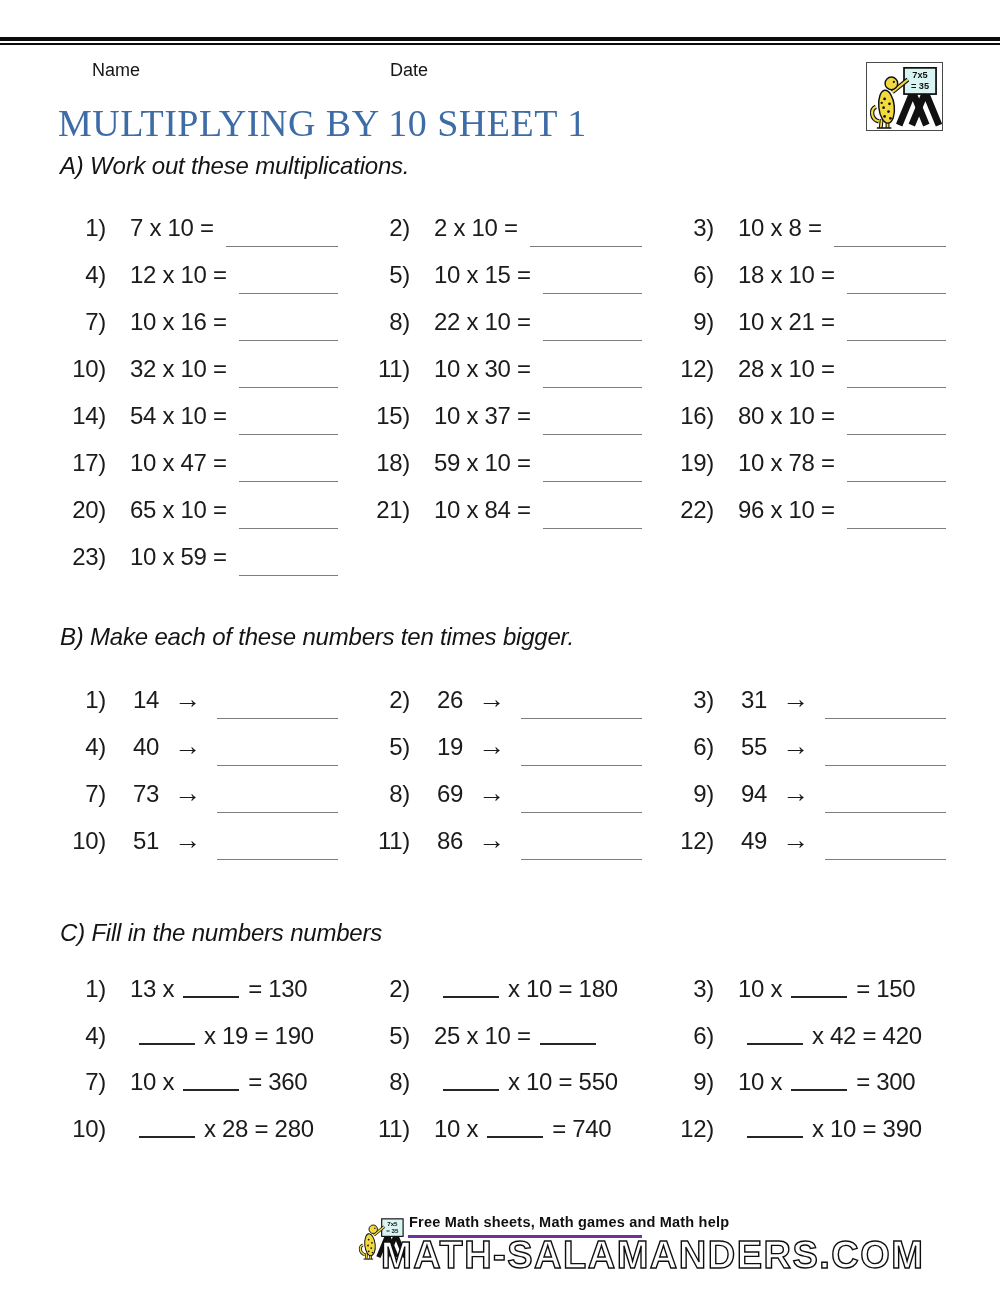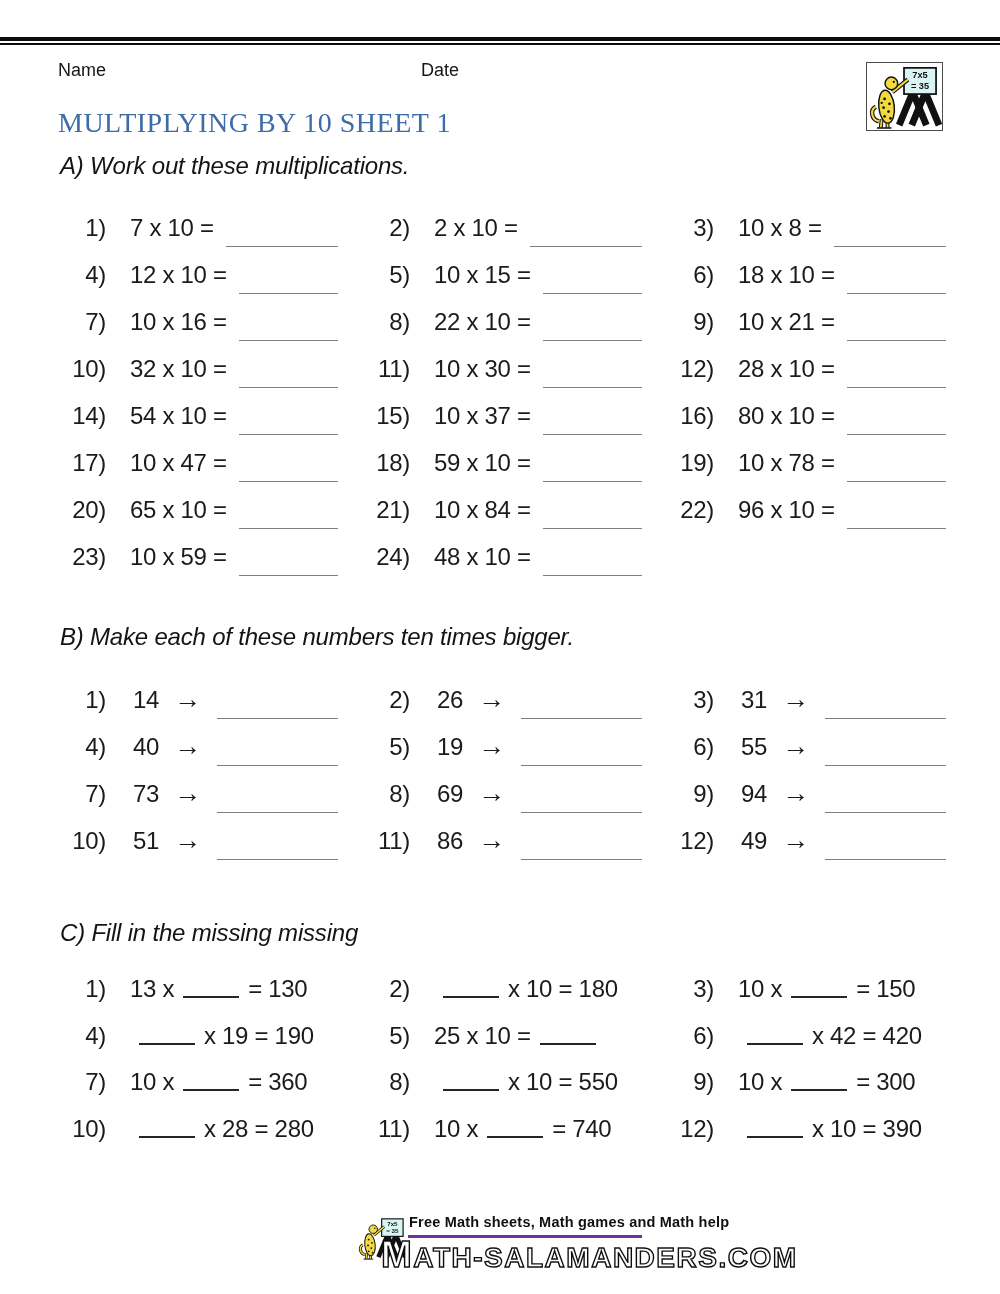--- a/index.html
+++ b/index.html
@@ -8,31 +8,31 @@
     width:1000px; height:1294px; position:relative; overflow:hidden;
     font-family:"Liberation Sans", sans-serif; color:#1b1b1b;
   }
   
   .toprule { margin-top:37px; }
   .toprule .thick { height:4px; background:#0c0c0c; }
   .toprule .gap   { height:2px; }
   .toprule .thin  { height:2px; background:#0c0c0c; }
 
   
-  .headrow { position:relative; margin-top:15px; padding-left:58px; height:20px;
+  .headrow { position:relative; margin-top:15px; padding-left:92px; height:20px;
              font-size:18px; color:#161616; }
-  .datelabel { position:absolute; left:421px; top:0; }
+  .datelabel { position:absolute; left:390px; top:0; }
 
   
   .logobox { position:absolute; left:866px; top:62px; width:77px; height:69px;
              border:1.5px solid #4a4a4a; background:#fff; }
   .logobox svg { display:block; width:100%; height:100%; }
 
   .title { margin:24px 0 0 58px; font-family:"Liberation Serif", serif;
-           font-size:28px; line-height:38px; color:#3E6CA6; letter-spacing:0.5px; }
+           font-size:38px; line-height:38px; color:#3E6CA6; letter-spacing:0.5px; }
 
   .secheading { margin:9px 4px 0 60px; font-style:italic; font-size:24px;
                 line-height:30px; color:#141414; letter-spacing:-0.2px; }
   .secheading.b { margin-top:42px; }
   .secheading.c { margin-top:54px; }
 
   .grid3 { display:grid; grid-template-columns:repeat(3,1fr); column-gap:20px;
            padding:0 48px 0 60px; }
   .grid3.a { margin-top:23px; }
   .grid3.b { margin-top:24px; }
@@ -53,21 +53,21 @@
   .cpart { white-space:pre; }
 
   
   .footer { position:absolute; left:0; top:1206px; width:1000px; height:80px; }
   .flogo { position:absolute; left:357px; top:5px; width:50px; height:54px; }
   .flogo svg { display:block; width:100%; height:100%; }
   .tagline { position:absolute; left:409px; top:8px; font-size:14.5px;
              font-weight:bold; color:#101010; letter-spacing:0.2px; }
   .purpleline { position:absolute; left:408px; top:29px; width:234px; height:3px;
                 background:#7030A0; }
-  .wordmark { position:absolute; left:381px; top:28px; font-size:28px; font-weight:bold;
+  .wordmark { position:absolute; left:381px; top:28px; font-size:38px; font-weight:bold;
               letter-spacing:1.5px; color:#fdfdfd; -webkit-text-stroke:1.4px #0d0d0d; }
   .wordmark::first-letter { font-size:37px; }
 </style>
 </head>
 <body>
 
 <div class="toprule">
   <div class="thick"></div>
     <div class="gap"></div>
     <div class="thin"></div>
@@ -218,25 +218,20 @@
     <div class="prob">
       <span class="pnum">22)</span>
       <span class="expr">96 x 10 =</span>
       <span class="blank"></span>
     </div>
     <div class="prob">
       <span class="pnum">23)</span>
       <span class="expr">10 x 59 =</span>
       <span class="blank"></span>
     </div>
-    <div class="prob">
-      <span class="pnum">24)</span>
-      <span class="expr">48 x 10 =</span>
-      <span class="blank"></span>
-    </div>
   </div>
 
 <div class="secheading b">B) Make each of these numbers ten times bigger.</div>
 <div class="grid3 b">
     <div class="prob">
       <span class="pnum">1)</span>
       <span class="bval">14</span>
       <span class="barrow">→</span>
       <span class="blank"></span>
     </div>
@@ -301,21 +296,21 @@
       <span class="blank"></span>
     </div>
     <div class="prob">
       <span class="pnum">12)</span>
       <span class="bval">49</span>
       <span class="barrow">→</span>
       <span class="blank"></span>
     </div>
   </div>
 
-<div class="secheading c">C) Fill in the missing missing</div>
+<div class="secheading c">C) Fill in the numbers numbers</div>
 <div class="grid3 c">
     <div class="prob cprob">
       <span class="pnum">1)</span>
       <span class="cpart">13 x</span>
       <span class="cblank"></span>
       <span class="cpart">= 130</span>
     </div>
     <div class="prob cprob">
       <span class="pnum">2)</span>
       <span class="cblank"></span>

